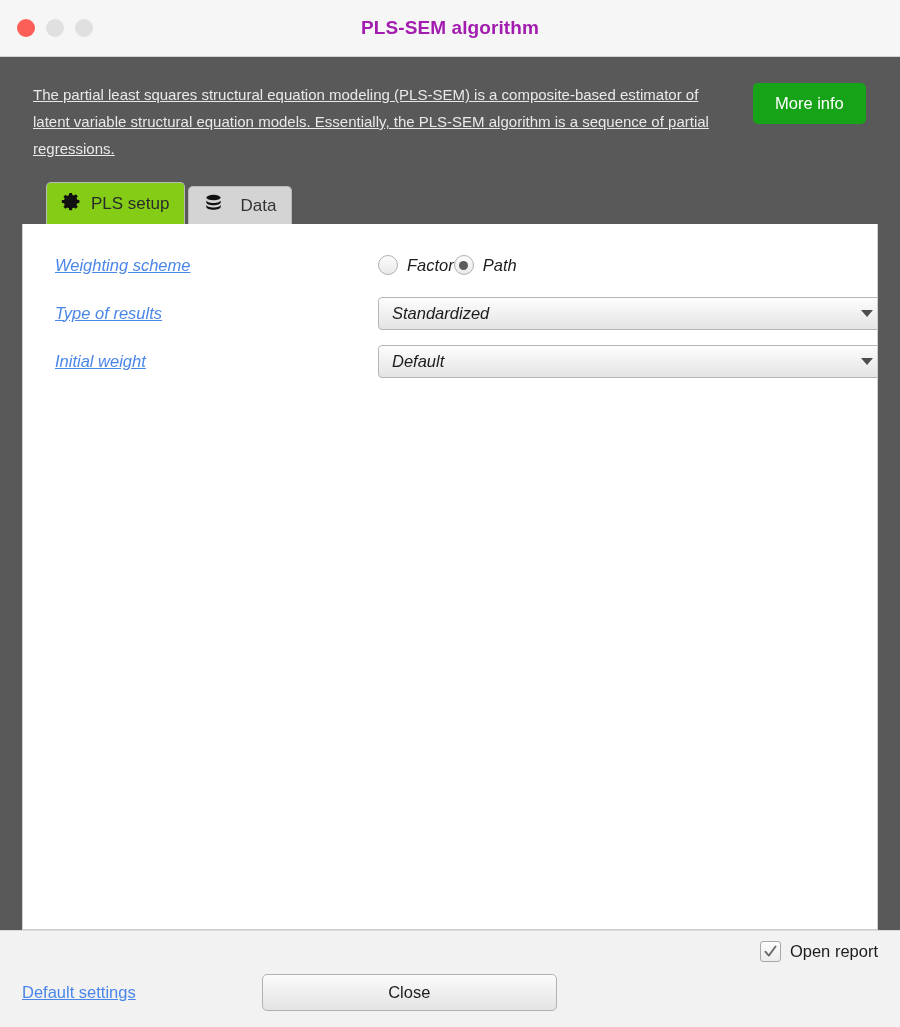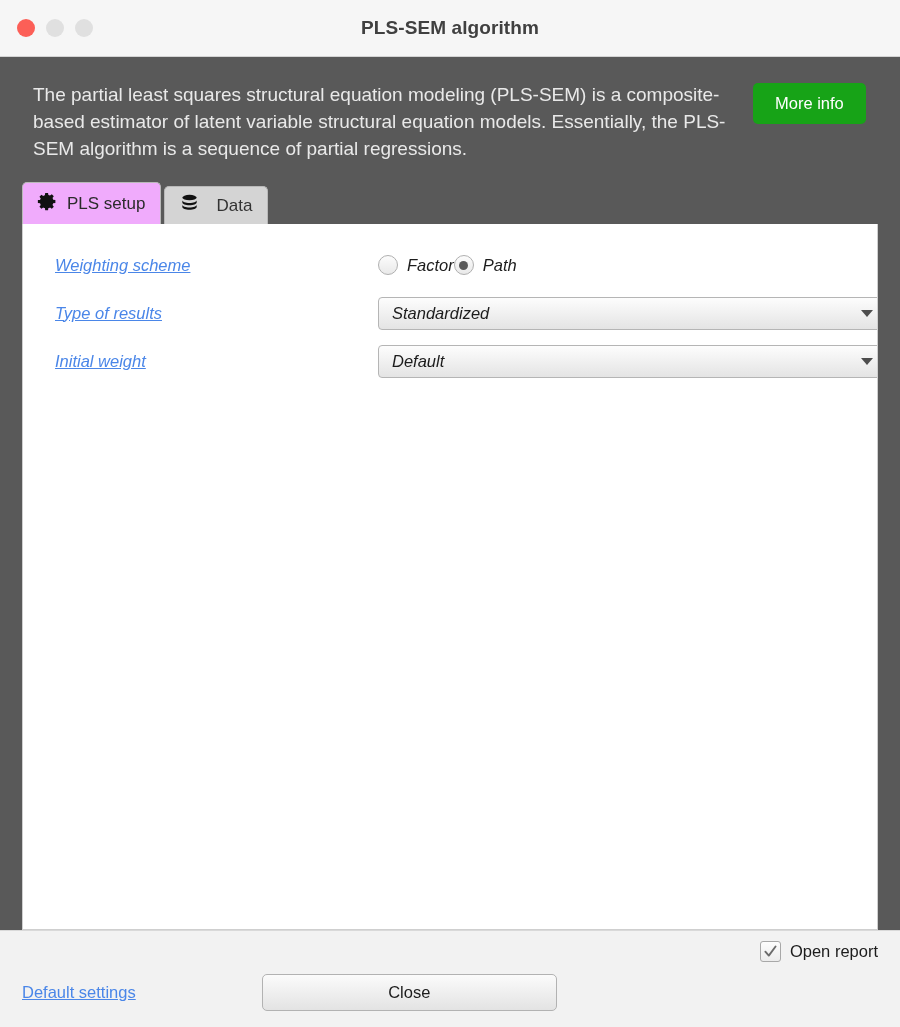--- a/index.html
+++ b/index.html
@@ -29,39 +29,40 @@
     display: flex; gap: 11px;
     margin-left: 17px;
   }
   .dot { width: 18px; height: 18px; border-radius: 50%; }
   .dot.red   { background: #fc5f57; }
   .dot.gray  { background: #e0e0e0; }
   .title-text {
     position: absolute; left: 0; right: 0;
     text-align: center;
     font-size: 19px; font-weight: bold;
-    color: #404040;
+    color: #a21caf;
     letter-spacing: 0.1px;
     pointer-events: none;
   }
 
   
   .desc-band {
     background: #595959;
     padding: 24px 30px 20px 33px;
     display: flex; align-items: flex-start;
     gap: 20px;
     flex: 0 0 auto;
   }
   .desc-text {
     color: #e9e9e9;
-    font-size: 19px;
+    font-size: 15px;
     line-height: 27px;
     max-width: 700px;
     flex: 1 1 auto;
+    text-decoration: underline;
   }
   .more-info-btn {
     background: #17a317;
     color: #ffffff;
     font-size: 16.5px;
     border: none; border-radius: 5px;
     padding: 11px 22px;
     cursor: pointer;
     white-space: nowrap;
     margin-top: 2px;
@@ -83,23 +84,24 @@
     padding: 0 15px 0 14px;
     border-radius: 5px 5px 0 0;
     font-size: 17px;
     color: #2b2b2b;
     cursor: pointer;
     border: 1px solid #b9b9b9;
     border-bottom: none;
     position: relative;
   }
   .tab.active {
-    background: #f0abfc;
+    background: #84cc16;
     z-index: 3;
     height: 42px;
+    margin-left: 24px;
   }
   .tab.inactive {
     background: #d4d4d4;
     height: 38px;
     margin-left: 3px;
     color: #333;
     gap: 16px;
   }
   .tab-icon { display: block; }
 

